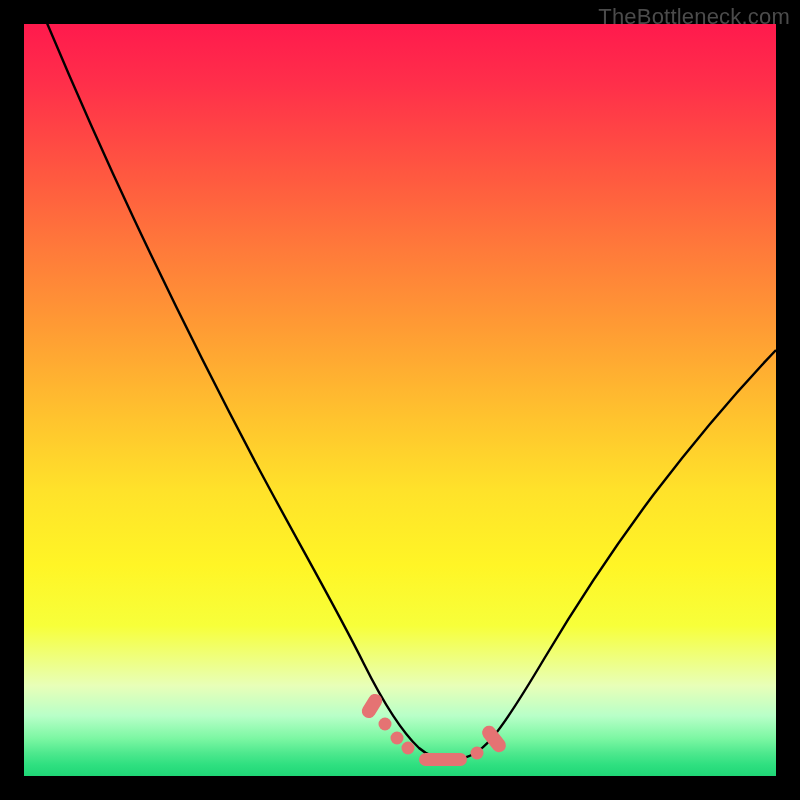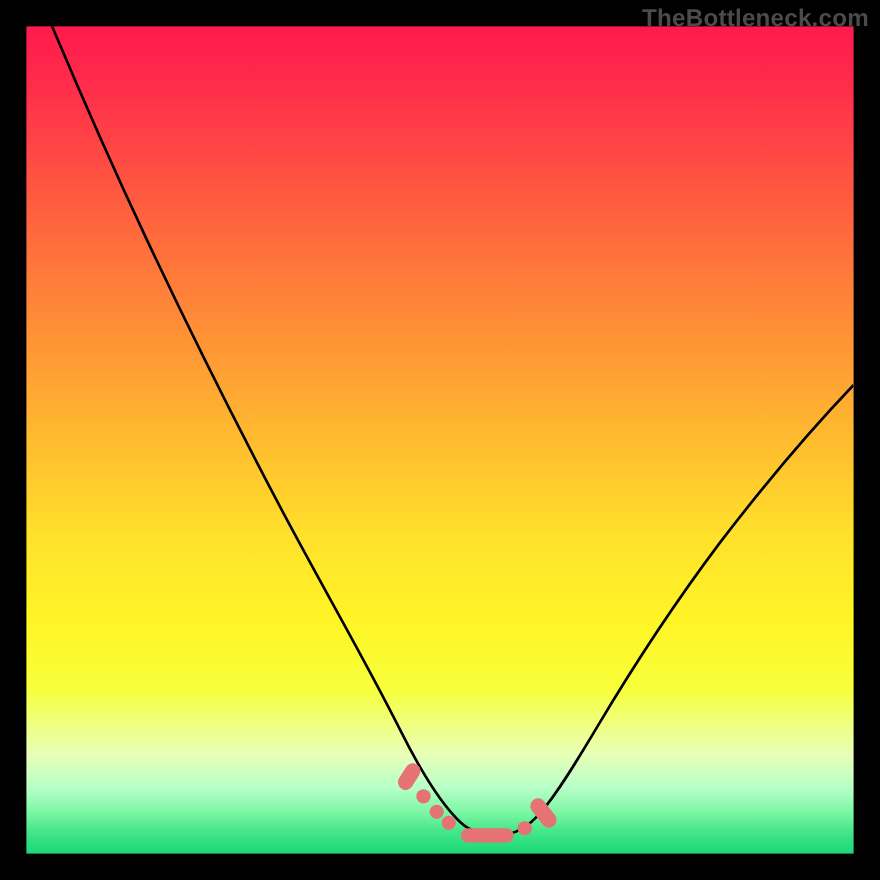--- a/index.html
+++ b/index.html
@@ -42,21 +42,21 @@
       #2fe080 98.5%,
       #1fd676 100%
     );
   }
   .watermark {
     position: absolute;
     top: 4px;
     right: 10px;
     color: #4b4b4b;
     font-size: 22px;
-    font-weight: 700;
+    font-weight: 400;
     letter-spacing: 0.2px;
     user-select: none;
   }
   svg.curve {
     position: absolute;
     left: 0;
     top: 0;
     width: 752px;
     height: 752px;
   }

